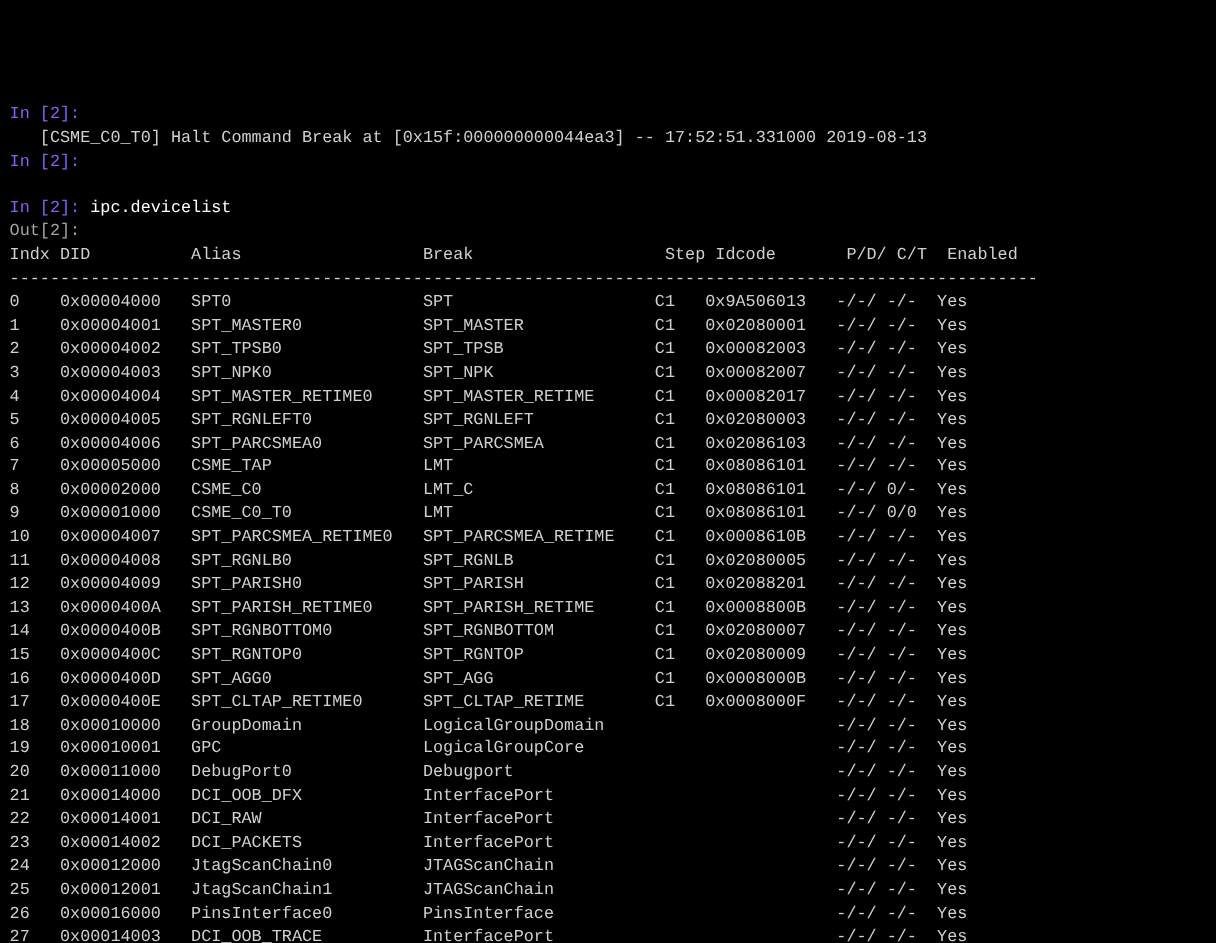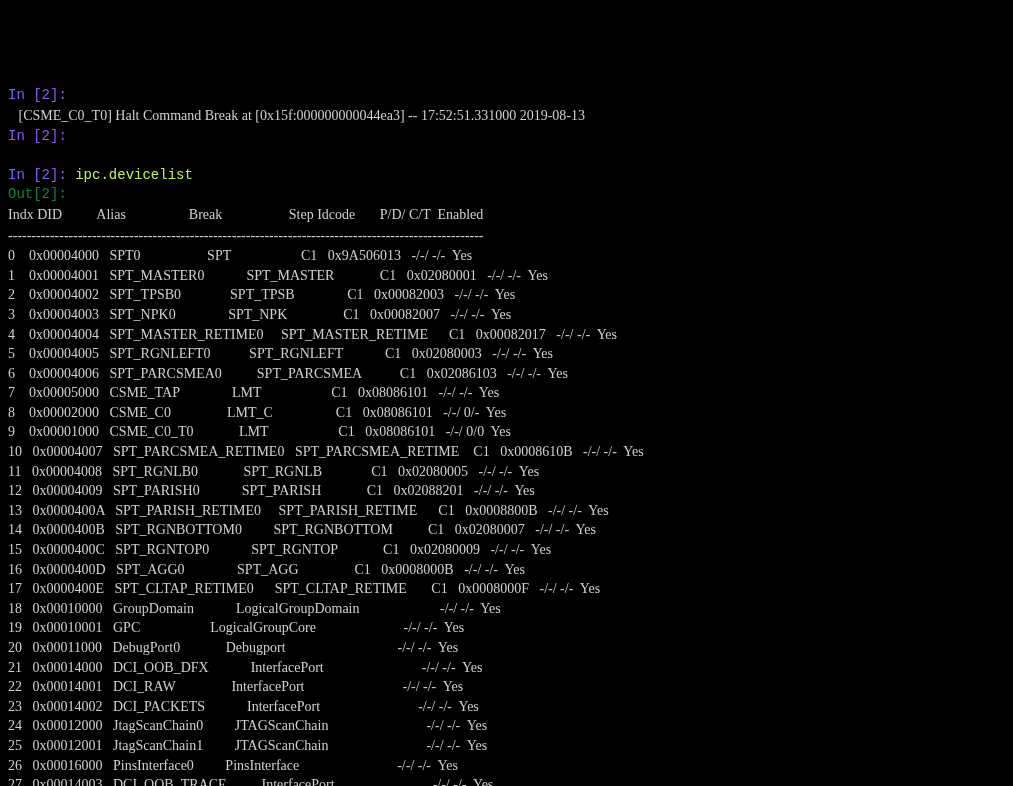--- a/index.html
+++ b/index.html
@@ -6,23 +6,23 @@
       background: #000;
       color: #c8c8c8;
       font-family: 'Consolas', 'Monaco', 'Courier New', monospace;
       font-size: 14px;
       line-height: 1.4;
       margin: 0;
       padding: 8px;
       white-space: pre;
     }
     .in-label { color: #8b5cf6; }
-    .out-label { color: #15803d; }
-    .cmd { color: #bef264; }
-    .txt { color: #d0d0d0; font-family: Liberation Serif, serif; }
+    .out-label { color: #a3a3a3; }
+    .cmd { color: #ffffff; }
+    .txt { color: #d0d0d0; }
   </style>
 </head>
 <body>
 
 
 
 <div><span class="in-label">In [2]:</span>
 <span class="txt">   [CSME_C0_T0] Halt Command Break at [0x15f:000000000044ea3] -- 17:52:51.331000 2019-08-13</span>
 <span class="in-label">In [2]:</span>
 <span></span>

